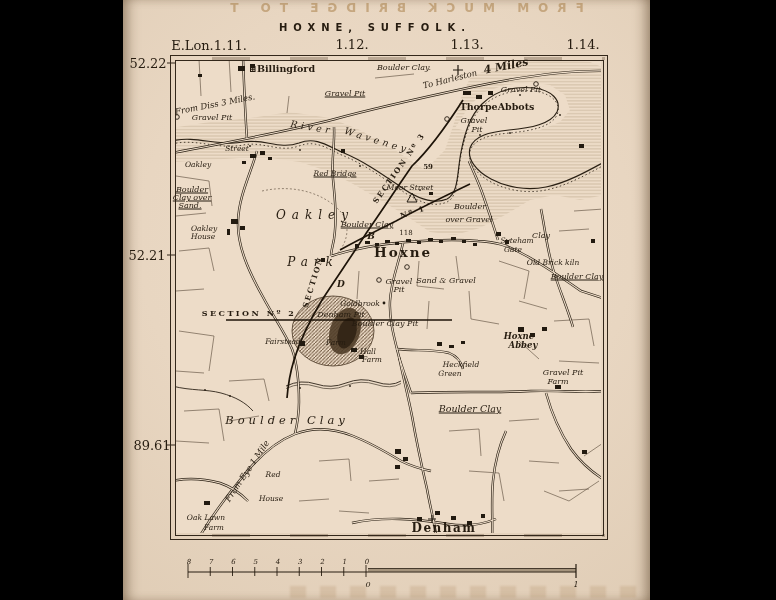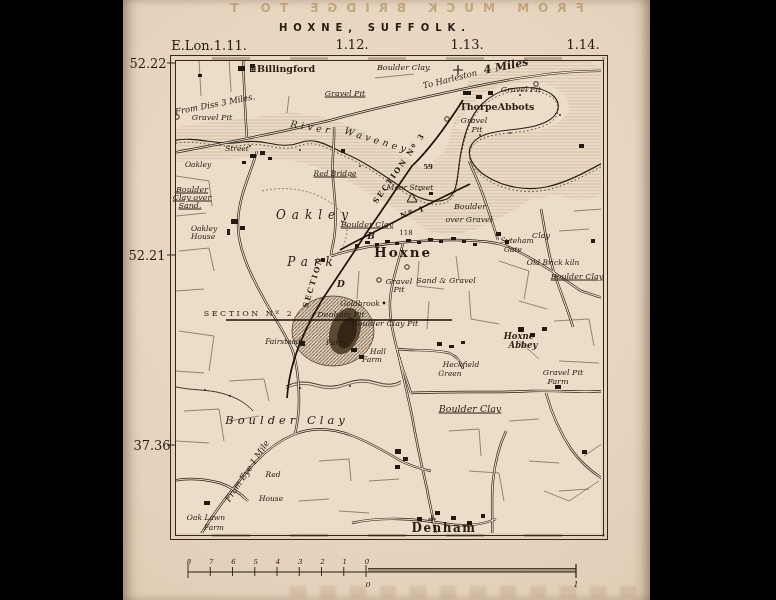--- a/index.html
+++ b/index.html
@@ -38,21 +38,21 @@
   .k-geo{font-style:italic;font-size:8px;}
   .k-geo-u{font-style:italic;font-size:8px;text-decoration:underline;}
   .k-geo-md{font-style:italic;font-size:9.5px;text-decoration:underline;}
   .k-geo-lg{font-style:italic;font-size:11.5px;letter-spacing:4px;}
   .k-est{font-style:italic;font-size:12px;letter-spacing:6px;}
   .k-river{font-style:italic;font-size:9.5px;letter-spacing:3.5px;}
   .k-road{font-style:italic;font-size:8.5px;}
   .k-road-lg{font-style:italic;font-size:11px;font-weight:600;}
   .k-small{font-style:italic;font-size:7.5px;}
   .k-small-u{font-style:italic;font-size:7.5px;text-decoration:underline;}
-  .k-sec{font-size:8px;letter-spacing:2.5px;font-weight:400;}
+  .k-sec{font-size:8px;letter-spacing:2.5px;font-weight:700;}
   .k-secrot{font-size:7.5px;letter-spacing:2px;font-weight:600;}
   .k-num{font-size:7px;}
   .k-num-b{font-size:9px;font-weight:700;font-style:italic;}
   .k-bl{font-weight:700;font-style:italic;font-size:8.5px;}
   
   #scale-caption{position:absolute;left:349px;top:555px;transform:translate(-50%,-50%);
         font-size:12px;letter-spacing:1.5px;font-weight:600;white-space:nowrap;}
   .furlong{position:absolute;transform:translate(-50%,-50%) skewX(-12deg);font-style:italic;font-size:7px;}
   .mile-num{position:absolute;transform:translate(-50%,-50%);font-style:italic;font-size:8px;}
 </style>
@@ -309,21 +309,21 @@
     </g>
   </svg>
 
   <div id="graticule-layer">
       <span class="lon" style="left: 209px; top: 45px; position: absolute; transform: translate(-50%, -50%);">E.Lon.1.11.</span>
       <span class="lon" style="left: 352px; top: 44px; position: absolute; transform: translate(-50%, -50%);">1.12.</span>
       <span class="lon" style="left: 467px; top: 44px; position: absolute; transform: translate(-50%, -50%);">1.13.</span>
       <span class="lon" style="left: 583px; top: 44px; position: absolute; transform: translate(-50%, -50%);">1.14.</span>
       <span class="lat" style="left: 148px; top: 63px; position: absolute; transform: translate(-50%, -50%);">52.22</span>
       <span class="lat" style="left: 147px; top: 255px; position: absolute; transform: translate(-50%, -50%);">52.21</span>
-      <span class="lat" style="left: 152px; top: 445px; position: absolute; transform: translate(-50%, -50%);">37.36</span>
+      <span class="lat" style="left: 152px; top: 445px; position: absolute; transform: translate(-50%, -50%);">89.61</span>
     </div>
   <div id="label-layer">
       <span class="ml k-place" style="left: 282px; top: 68px; position: absolute; transform: translate(-50%, -50%);">⊞Billingford</span>
       <span class="ml k-geo" style="left: 404px; top: 67px; position: absolute; transform: translate(-50%, -50%);">Boulder Clay.</span>
       <span class="ml k-road" style="left: 215px; top: 104px; position: absolute; transform: translate(-50%, -50%) rotate(-11deg);">From Diss 3 Miles.</span>
       <span class="ml k-geo-u" style="left: 345px; top: 93px; position: absolute; transform: translate(-50%, -50%);">Gravel Pit</span>
       <span class="ml k-geo" style="left: 212px; top: 117px; position: absolute; transform: translate(-50%, -50%);">Gravel Pit</span>
       <span class="ml k-river" style="left: 312px; top: 127px; position: absolute; transform: translate(-50%, -50%) rotate(9deg);">River</span>
       <span class="ml k-river" style="left: 377px; top: 140px; position: absolute; transform: translate(-50%, -50%) rotate(17deg);">Waveney</span>
       <span class="ml k-road" style="left: 450px; top: 79px; position: absolute; transform: translate(-50%, -50%) rotate(-14deg);">To Harleston</span>
@@ -358,21 +358,21 @@
       <span class="ml k-geo" style="left: 399px; top: 281px; position: absolute; transform: translate(-50%, -50%);">Gravel</span>
       <span class="ml k-geo" style="left: 399px; top: 289px; position: absolute; transform: translate(-50%, -50%);">Pit</span>
       <span class="ml k-small" style="left: 553px; top: 262px; position: absolute; transform: translate(-50%, -50%);">Old Brick kiln</span>
       <span class="ml k-geo-u" style="left: 577px; top: 276px; position: absolute; transform: translate(-50%, -50%);">Boulder Clay</span>
       <span class="ml k-small" style="left: 360px; top: 303px; position: absolute; transform: translate(-50%, -50%);">Goldbrook</span>
       <span class="ml k-sec" style="left: 249px; top: 313px; position: absolute; transform: translate(-50%, -50%);">SECTION Nº 2</span>
       <span class="ml k-geo" style="left: 341px; top: 314px; position: absolute; transform: translate(-50%, -50%);">Denham Pit</span>
       <span class="ml k-geo" style="left: 385px; top: 323px; position: absolute; transform: translate(-50%, -50%);">Boulder Clay Pit</span>
       <span class="ml k-small" style="left: 283px; top: 341px; position: absolute; transform: translate(-50%, -50%);">Fairstead</span>
       <span class="ml k-small" style="left: 336px; top: 342px; position: absolute; transform: translate(-50%, -50%);">Farm</span>
-      <span class="ml k-small" style="left: 378px; top: 351px; position: absolute; transform: translate(-50%, -50%);">Hall</span>
+      <span class="ml k-small" style="left: 368px; top: 351px; position: absolute; transform: translate(-50%, -50%);">Hall</span>
       <span class="ml k-small" style="left: 372px; top: 359px; position: absolute; transform: translate(-50%, -50%);">Farm</span>
       <span class="ml k-bl" style="left: 519px; top: 336px; position: absolute; transform: translate(-50%, -50%);">Hoxne</span>
       <span class="ml k-bl" style="left: 523px; top: 345px; position: absolute; transform: translate(-50%, -50%);">Abbey</span>
       <span class="ml k-small" style="left: 461px; top: 364px; position: absolute; transform: translate(-50%, -50%);">Heckfield</span>
       <span class="ml k-small" style="left: 450px; top: 373px; position: absolute; transform: translate(-50%, -50%);">Green</span>
       <span class="ml k-geo" style="left: 563px; top: 372px; position: absolute; transform: translate(-50%, -50%);">Gravel Pit</span>
       <span class="ml k-geo" style="left: 558px; top: 381px; position: absolute; transform: translate(-50%, -50%);">Farm</span>
       <span class="ml k-geo-md" style="left: 470px; top: 408px; position: absolute; transform: translate(-50%, -50%);">Boulder Clay</span>
       <span class="ml k-geo-lg" style="left: 287px; top: 420px; position: absolute; transform: translate(-50%, -50%);">Boulder Clay</span>
       <span class="ml k-road" style="left: 247px; top: 471px; position: absolute; transform: translate(-50%, -50%) rotate(-56deg);">From Eye 1 Mile</span>

